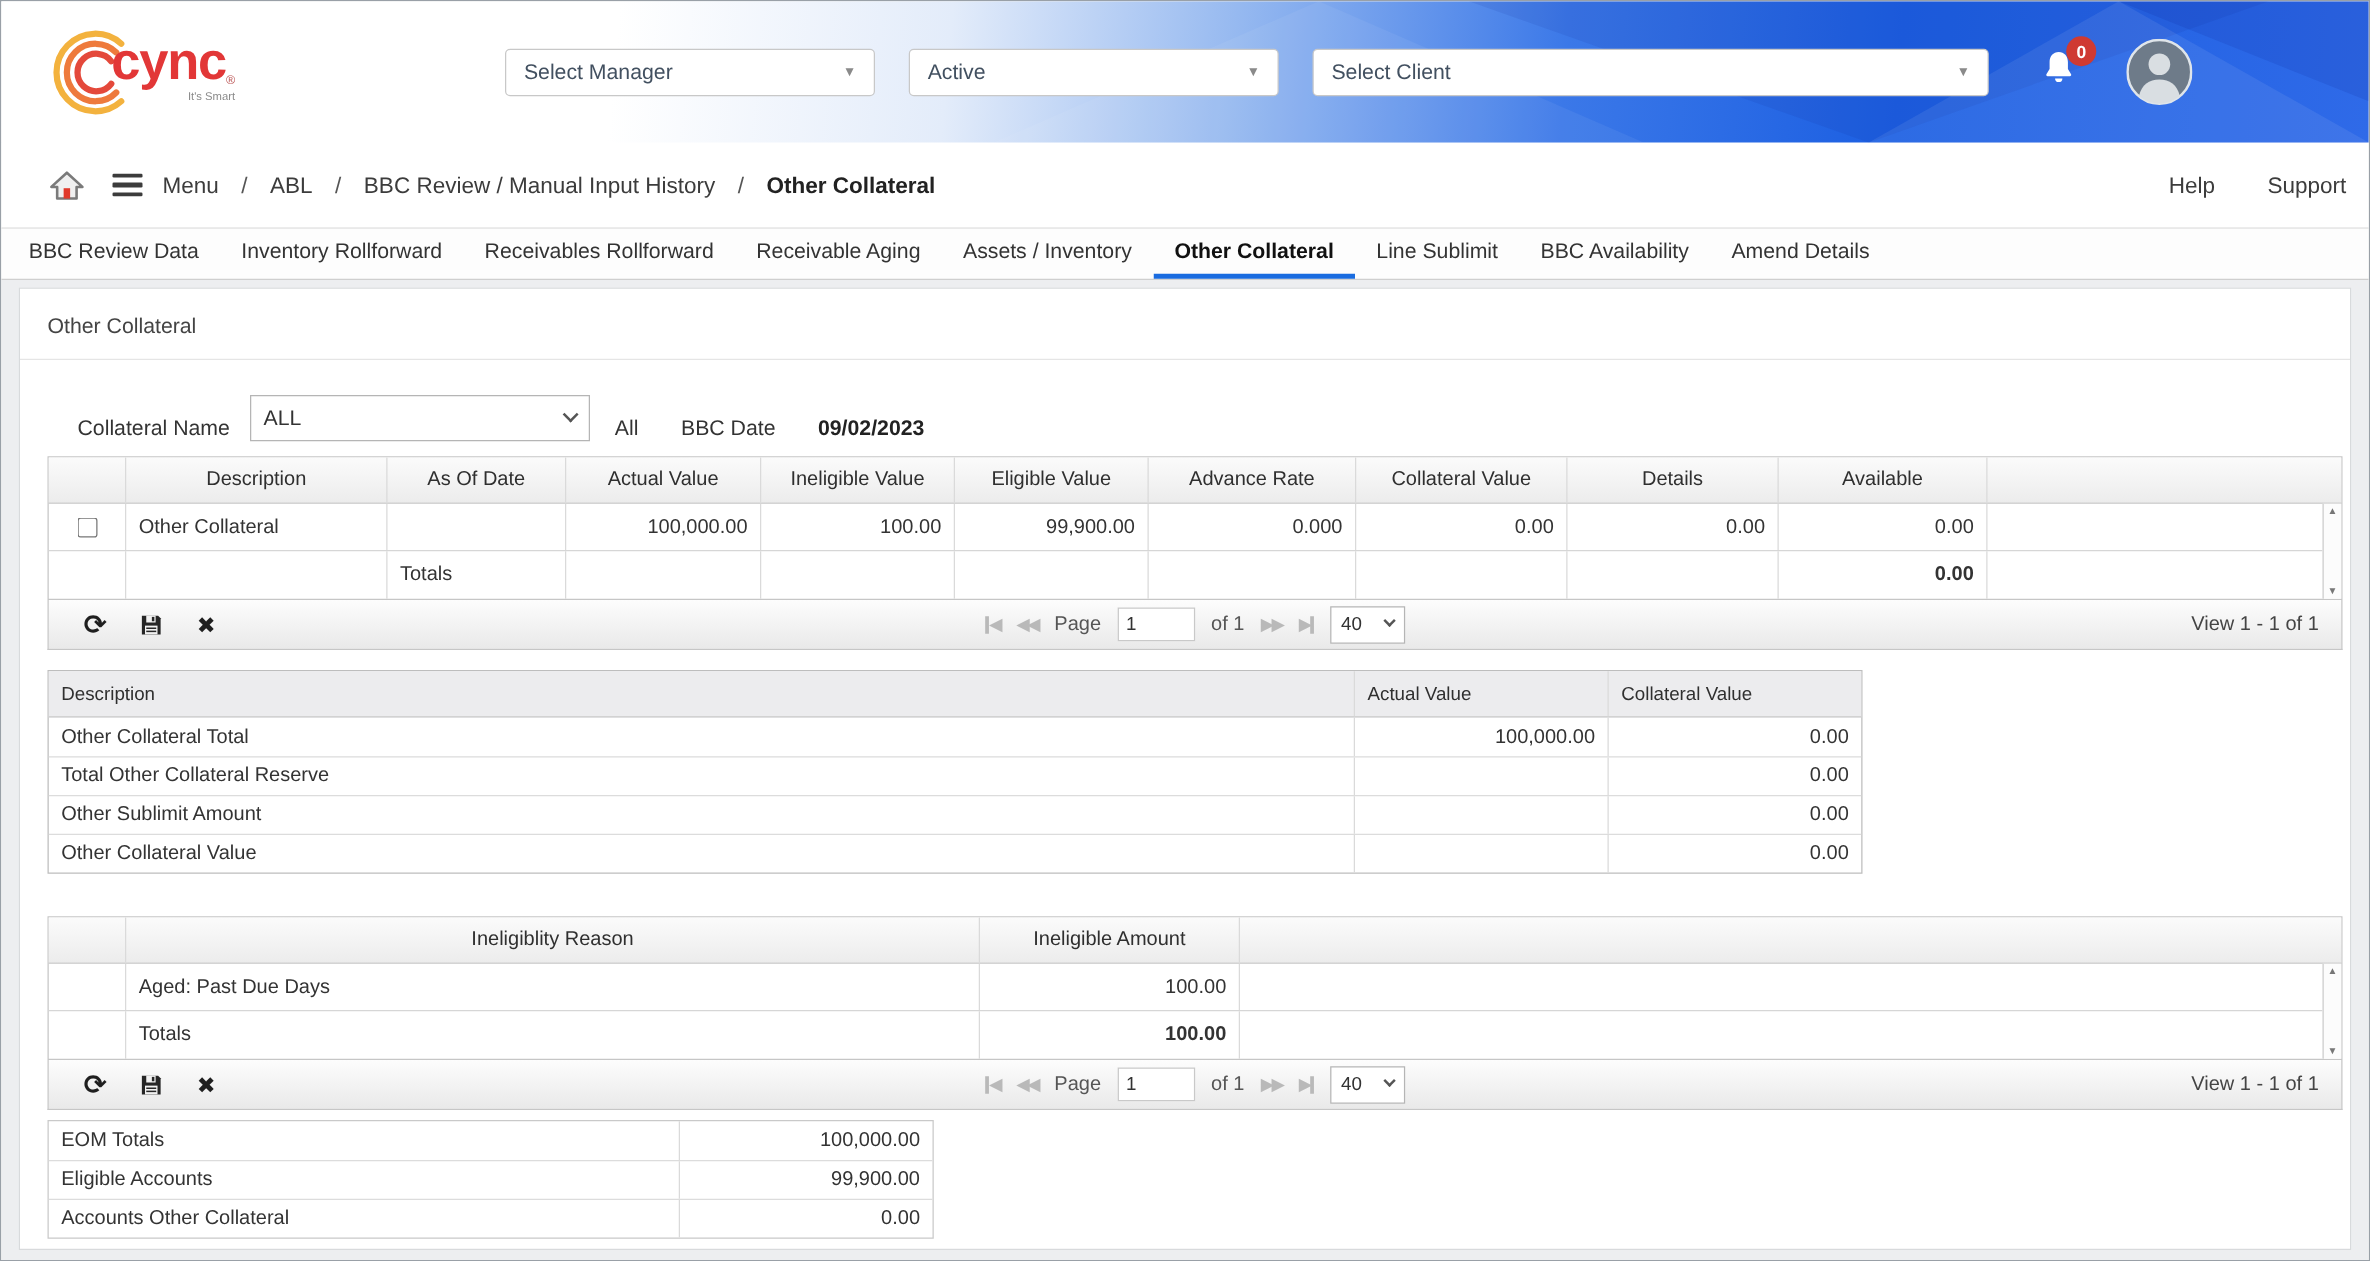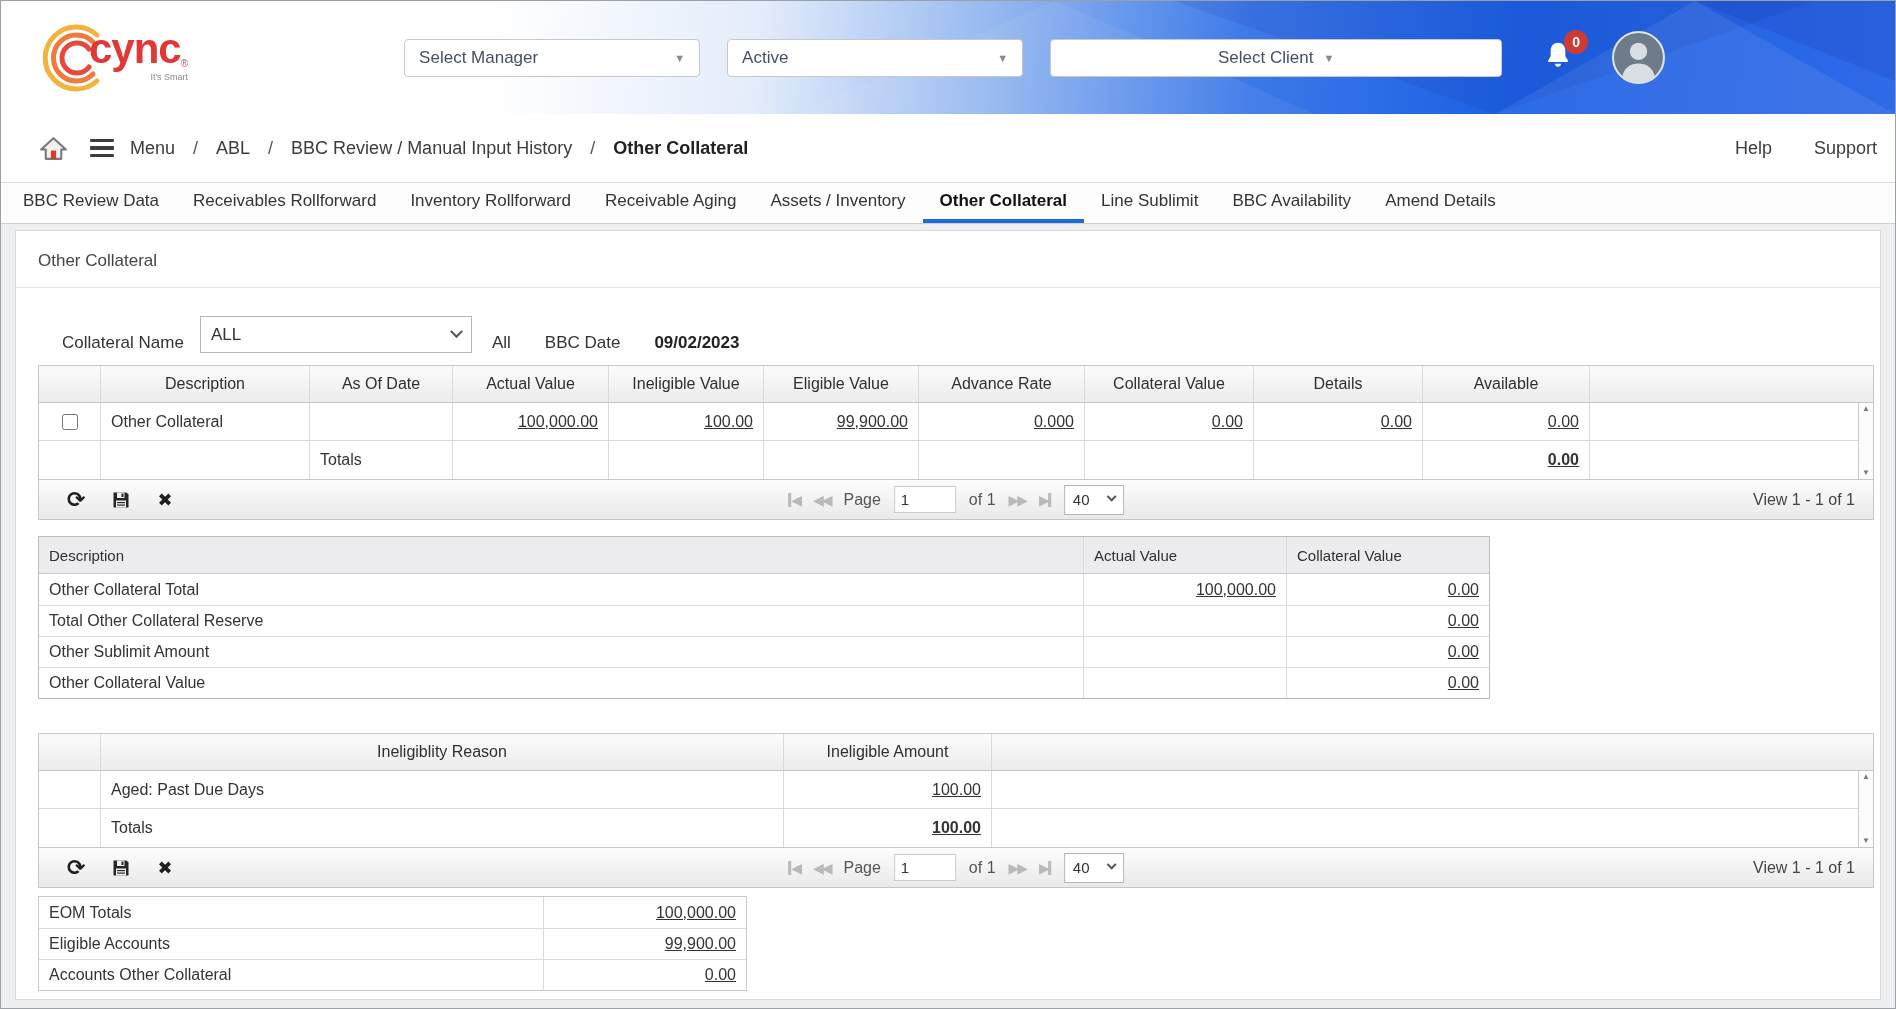--- a/index.html
+++ b/index.html
@@ -13,21 +13,21 @@
   .facets { position:absolute; top:0; right:0; height:113px; width:1100px; pointer-events:none; }
   .logo { display:flex; align-items:flex-start; margin-left:36px; position:relative; z-index:2; }
   .logo-text { margin-left:-20px; margin-top:8px; }
   .brand { font-size:42px; font-weight:700; color:#e23737; letter-spacing:-1px; line-height:1; }
   .reg { font-size:10px; color:#b55; vertical-align:sub; }
   .tagline { font-size:9px; color:#8a8a8a; text-align:right; margin-top:2px; }
   .hdr-selects { display:flex; align-items:center; gap:27px; margin-left:216px; z-index:2; }
   .hdr-select { background:#fff; border:1px solid #c8c8c8; border-radius:4px; height:38px;
     display:flex; align-items:center; justify-content:space-between; padding:0 14px;
     color:#425060; font-size:17px; cursor:pointer; }
-  .w-manager { width:296px; } .w-status { width:296px; } .w-client { width:452px;justify-content:center; }
+  .w-manager { width:296px; } .w-status { width:296px; } .w-client { width:541px; }
   .caret { font-size:11px; color:#8a8a8a; margin-left:10px; }
   .hdr-right { display:flex; align-items:center; margin-left:40px; gap:38px; z-index:2; }
   .bell-wrap { position:relative; cursor:pointer; }
   .badge { position:absolute; top:-10px; right:-14px; min-width:24px; height:24px; border-radius:12px;
     background:#cf3a32; color:#fff; font-size:14px; font-weight:700; display:flex; align-items:center; justify-content:center; padding:0 6px; }
   .avatar { cursor:pointer; display:block; }
 
   
   .breadcrumb { height:69px; display:flex; align-items:center; padding:0 38px; background:#fff; border-bottom:1px solid #d9d9d9; font-size:18px; color:#3c3c3c; }
   .bc-home { margin-right:22px; cursor:pointer; display:flex; }
@@ -59,21 +59,21 @@
   .bbc-date-value { margin-left:34px; font-weight:700; color:#222; }
 
   
   .m-grid { margin:0 6px 0 22px; }
   .grid { border:1px solid #c6c6c6; position:relative; background:#fff; }
   .g-header { height:37px; background:linear-gradient(#fbfbfb,#ececec); border-bottom:1px solid #c6c6c6; display:flex; align-items:stretch; }
   .g-header .g-cell { justify-content:center; color:#2f2f2f; }
   .g-row { display:flex; align-items:stretch; height:38px; }
   .g-row.data { border-bottom:1px solid #d6d6d6; }
   .g-cell { display:flex; align-items:center; padding:0 10px; font-size:16px; color:#333; border-right:1px solid #dadada; overflow:hidden; white-space:nowrap; }
-  .g-cell.num { justify-content:flex-end;text-decoration:underline; }
+  .g-cell.num { justify-content:flex-end; }
   .g-cell.left { justify-content:flex-start; }
   .g-body { margin-right:15px; }
   .filler { flex:1; border-right:none; }
   .totals-val { font-weight:700; }
   .vscroll { position:absolute; right:0; top:37px; bottom:0; width:15px; border-left:1px solid #ccc; background:#fcfcfc;
     display:flex; flex-direction:column; justify-content:space-between; align-items:center; padding:2px 0; }
   .vscroll span { font-size:8px; color:#777; cursor:pointer; line-height:1; }
 
   
   .c-cb { width:62px; justify-content:center; }
@@ -204,22 +204,22 @@
     <span class="bc-sep">/</span>
     <span class="bc-current">Other Collateral</span>
     <span class="bc-right">
       <span>Help</span>
       <span>Support</span>
     </span>
   </div>
 
   <div class="tabbar">
     <div class="tab">BBC Review Data</div>
+    <div class="tab">Inventory Rollforward</div>
     <div class="tab">Receivables Rollforward</div>
-    <div class="tab">Inventory Rollforward</div>
     <div class="tab">Receivable Aging</div>
     <div class="tab">Assets / Inventory</div>
     <div class="tab active">Other Collateral</div>
     <div class="tab">Line Sublimit</div>
     <div class="tab">BBC Availability</div>
     <div class="tab">Amend Details</div>
   </div>
 
   <div class="content">
     <div class="panel">

